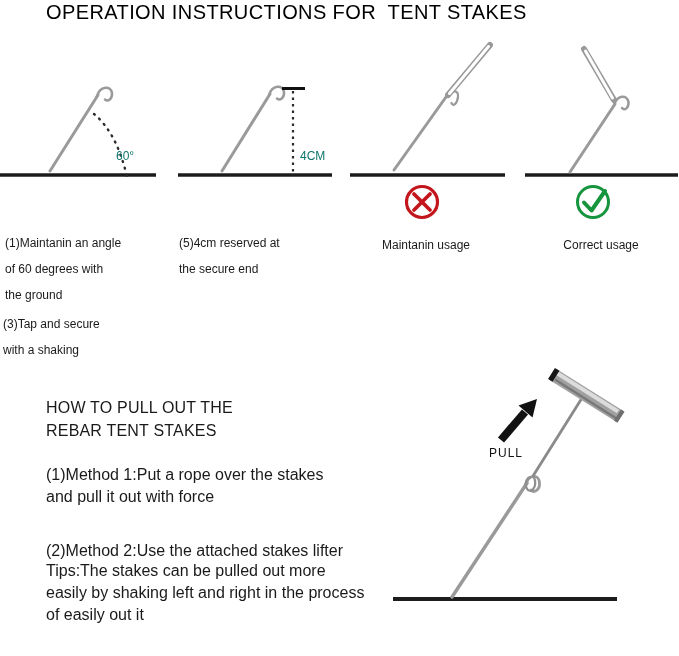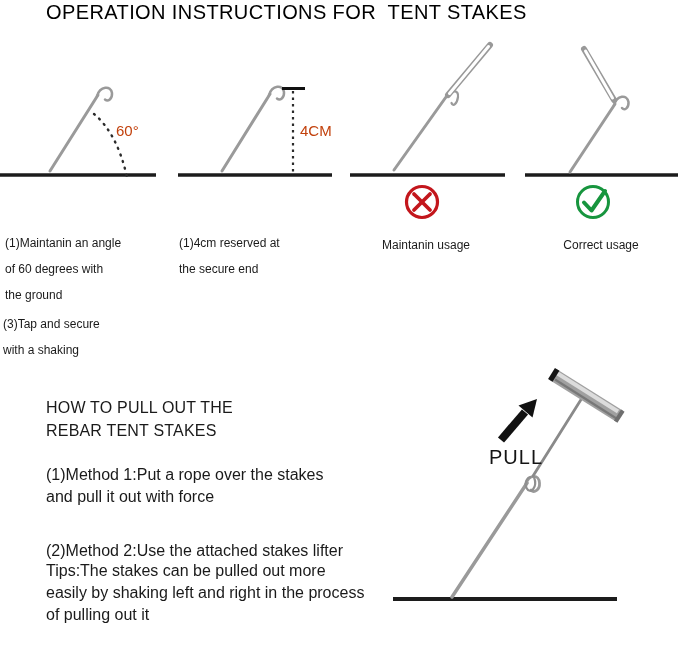--- a/index.html
+++ b/index.html
@@ -24,26 +24,27 @@
     font-size:12px;
     line-height:26px;
   }
   .caption-bottom{
     font-size:16px;
     line-height:22px;
     margin-left:40px;
   }
   .center{text-align:center;}
   .annot{
-    font-size:15px;
-    color:#c2410c;
+    font-size:12px;
+    color:#0f766e;
+    margin-top:27px;
   }
   #pull-label{
     left:489px;top:446px;
-    font-size:20px;
+    font-size:12px;
     letter-spacing:1px;
     color:#141414;
   }
   svg{display:block;}
 </style>
 </head>
 <body>
 
 <div id="stage">
 
@@ -123,21 +124,21 @@
   <div class="abs annot" style="left:116px;top:122px">60°</div>
   <div class="abs annot" style="left:300px;top:122px">4CM</div>
   <div class="abs" id="pull-label">PULL</div>
 
   <div class="abs caption" style="left:5px;top:230px;width:172px">
     <div>(1)Maintanin an angle</div>
     <div>of 60 degrees with</div>
     <div>the ground</div>
   </div>
   <div class="abs caption" style="left:179px;top:230px;width:160px">
-    <div>(1)4cm reserved at</div>
+    <div>(5)4cm reserved at</div>
     <div>the secure end</div>
   </div>
   <div class="abs caption center" style="left:348px;top:232px;width:156px">Maintanin usage</div>
   <div class="abs caption center" style="left:523px;top:232px;width:156px">Correct usage</div>
 
   <div class="abs caption" style="left:3px;top:311px;width:172px">
     <div>(3)Tap and secure</div>
     <div>with a shaking</div>
   </div>
 
@@ -146,16 +147,16 @@
     <div>REBAR TENT STAKES</div>
   </div>
   <div class="abs caption-bottom" style="left:6px;top:464px">
     <div>(1)Method 1:Put a rope over the stakes</div>
     <div>and pull it out with force</div>
   </div>
   <div class="abs caption-bottom" style="left:6px;top:540px">(2)Method 2:Use the attached stakes lifter</div>
   <div class="abs caption-bottom" style="left:6px;top:560px">
     <div>Tips:The stakes can be pulled out more</div>
     <div>easily by shaking left and right in the process</div>
-    <div>of pulling out it</div>
+    <div>of easily out it</div>
   </div>
 
 </div>
 
 </body></html>

